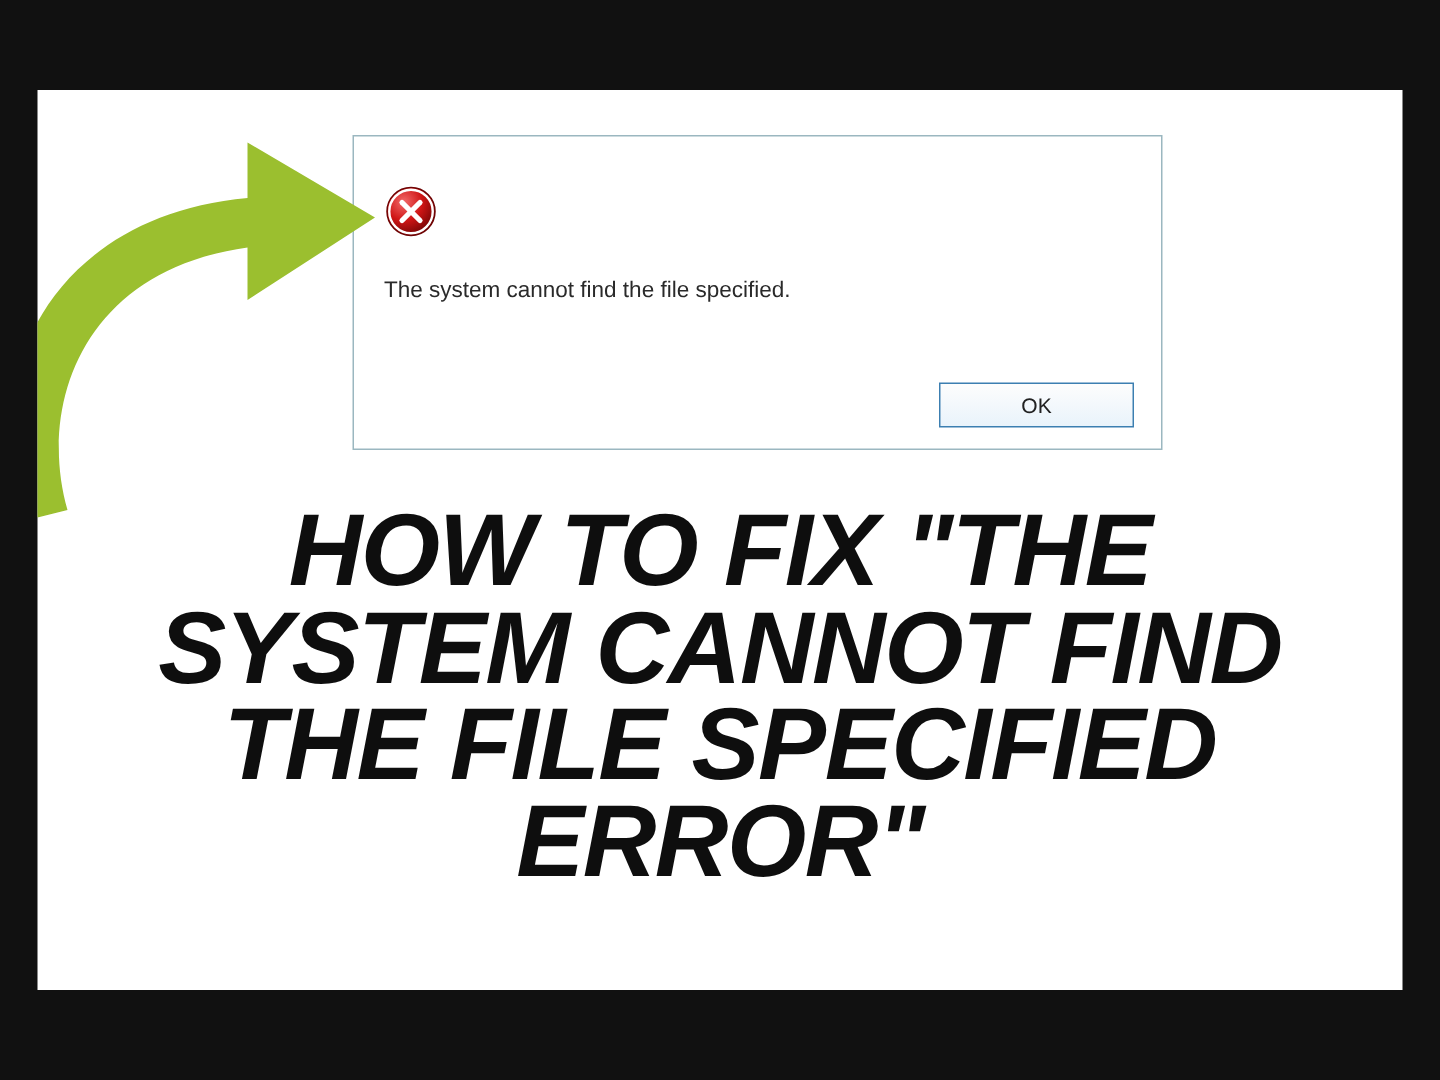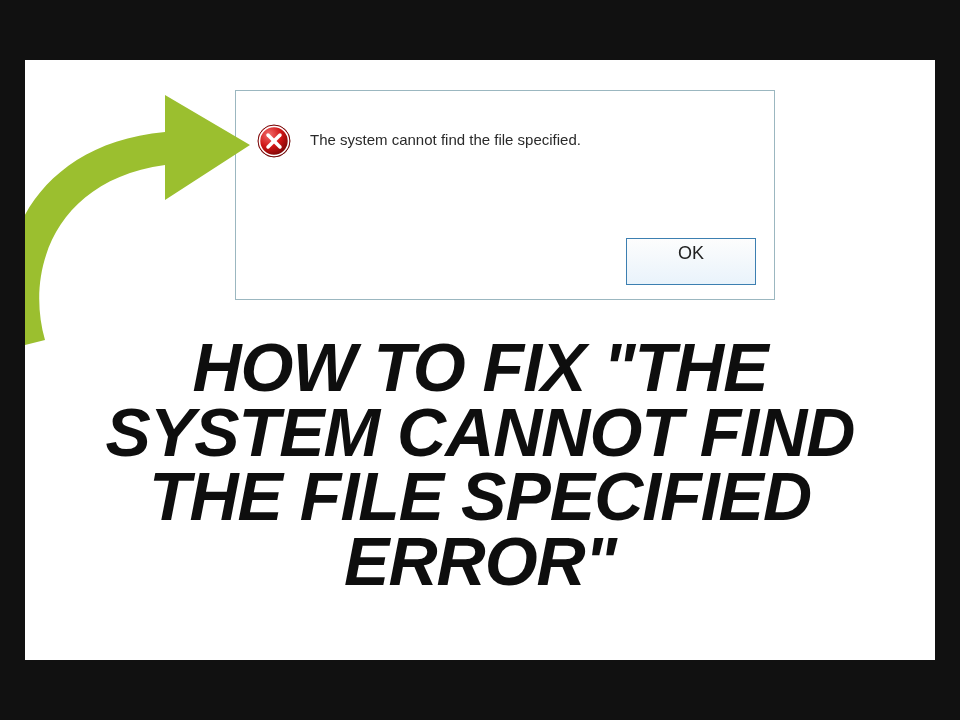--- a/index.html
+++ b/index.html
@@ -31,42 +31,43 @@
       width: 540px;
       height: 210px;
       background: #ffffff;
       border: 1px solid #9bb7c0;
     }
     .dialog-body {
       display: flex;
       align-items: flex-start;
       padding: 32px 20px 0 20px;
       gap: 18px;
+      flex-direction: column;
     }
     .error-icon-wrap {
       width: 36px;
       height: 36px;
       flex-shrink: 0;
     }
     .dialog-text {
       font-size: 15px;
       color: #2a2a2a;
       padding-top: 8px;
     }
     .dialog-footer {
       position: absolute;
       bottom: 14px;
       right: 18px;
     }
     .ok-button {
       width: 130px;
-      height: 47px;
+      height: 30px;
       background: linear-gradient(#fdfdfd, #e9f3fb);
       border: 1px solid #3c7fb1;
-      font-size: 18px;
+      font-size: 14px;
       color: #222;
       cursor: pointer;
       text-align: center;
       line-height: 28px;
     }
     .arrow-wrap {
       position: absolute;
       top: 30px;
       left: -30px;
       width: 260px;

